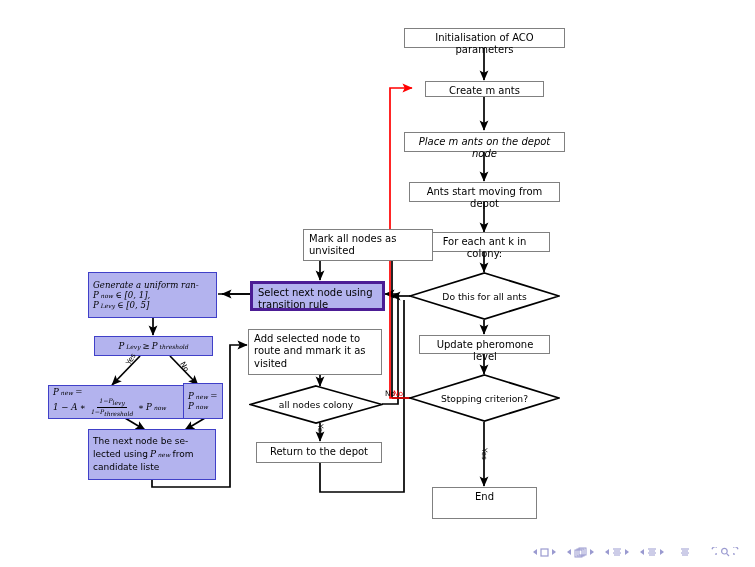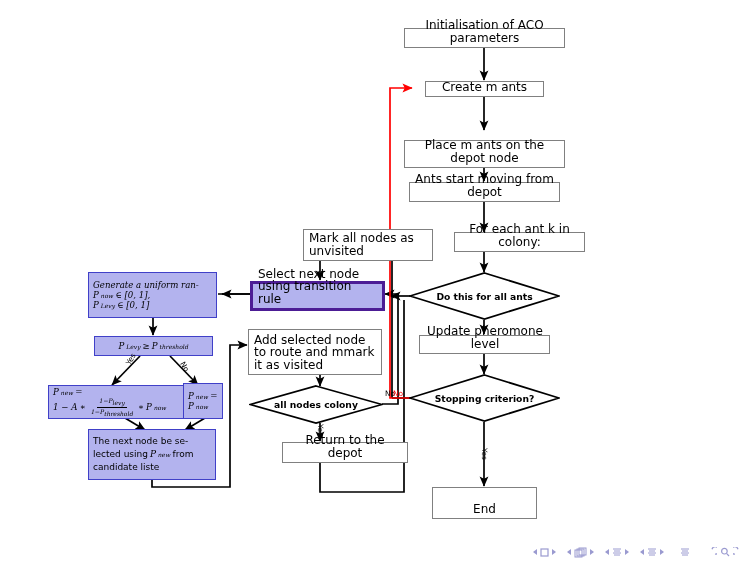--- a/index.html
+++ b/index.html
@@ -6,31 +6,31 @@
   body{
     width:755px;height:567px;background:#ffffff;
     font-family:"DejaVu Sans", sans-serif;
     position:relative;overflow:hidden;
   }
   #stage{position:absolute;left:0;top:0;width:755px;height:567px;}
   svg.wires{position:absolute;left:0;top:0;width:755px;height:567px;pointer-events:none;}
 
   .node{
     position:absolute;box-sizing:border-box;
-    display:flex;align-items:flex-end;
-    font-size:12px;line-height:12.4px;color:#000;
+    display:flex;align-items:flex-start;
+    font-size:10px;line-height:12.4px;color:#000;
     padding:3px 5px;
   }
   .node.center{justify-content:center;text-align:center;}
   .node.left{justify-content:flex-start;text-align:left;}
 
   .rect{border:1px solid #808080;background:#ffffff;}
   .blue{border:3px solid #4c1d95;background:#b3b3ee;}
 
-  .diamond{position:absolute;font-weight:bold;}
+  .diamond{position:absolute;}
   .diamond .dlabel{
     position:absolute;left:0;top:0;width:100%;height:100%;
     display:flex;align-items:center;justify-content:center;
     font-size:9.2px;color:#000;text-align:center;
   }
 
   .edgelabel{
     position:absolute;font-size:7.4px;color:#000;
     white-space:nowrap;
   }
@@ -131,29 +131,29 @@
   </svg>
 
   <div class="node rect center" style="left:404px;top:28px;width:161px;height:20px;">
     <span>Initialisation of ACO parameters</span>
   </div>
 
   <div class="node rect center" style="left:425px;top:81px;width:119px;height:16px;">
     <span>Create m ants</span>
   </div>
 
-  <div class="node rect center" style="left:404px;top:140px;width:161px;height:28px;">
+  <div class="node rect center" style="left:404px;top:132px;width:161px;height:20px;font-style:italic;">
     <span>Place m ants on the depot node</span>
   </div>
 
   <div class="node rect center" style="left:409px;top:182px;width:151px;height:20px;">
     <span>Ants start moving from depot</span>
   </div>
 
-  <div class="node rect center" style="left:419px;top:232px;width:131px;height:20px;margin-left:35px;">
+  <div class="node rect center" style="left:419px;top:232px;width:131px;height:20px;">
     <span>For each ant k in colony:</span>
   </div>
 
   <div class="diamond" style="left:409px;top:272px;width:151px;height:48px;">
     <svg width="151" height="48" viewBox="0 0 151 48">
       <polygon points="75.5,1 150,24 75.5,47 1,24" fill="#ffffff" stroke="#000" stroke-width="1.7"></polygon>
     </svg>
     <div class="dlabel">Do this for all ants</div>
   </div>
 
@@ -184,35 +184,35 @@
     <span>Add selected node to route and mmark it as visited</span>
   </div>
 
   <div class="diamond" style="left:249px;top:385px;width:134px;height:39px;">
     <svg width="134" height="39" viewBox="0 0 134 39">
       <polygon points="67,1 133,19.5 67,38 1,19.5" fill="#ffffff" stroke="#000" stroke-width="1.7"></polygon>
     </svg>
     <div class="dlabel">all nodes colony</div>
   </div>
 
-  <div class="node rect center" style="left:256px;top:442px;width:126px;height:21px;margin-left:26px;">
+  <div class="node rect center" style="left:256px;top:442px;width:126px;height:21px;">
     <span>Return to the depot</span>
   </div>
 
   <div class="mathbox" style="left:88px;top:272px;width:129px;height:46px;">
     <div class="ln">Generate a uniform ran-</div>
     <div class="ln">
       <span>P</span>
         <span class="sub">now</span>
       <span>∈ [0, 1],</span>
     </div>
     <div class="ln">
       <span>P</span>
         <span class="sub">Levy</span>
-      <span>∈ [0, 1]</span>
+      <span>∈ [0, 5]</span>
     </div>
   </div>
 
   <div class="mathbox" style="left:94px;top:336px;width:119px;height:20px;align-items:center;">
     <div class="ln" style="justify-content:center;width:100%;">
       <span>P</span>
         <span class="sub">Levy</span>
       <span>≥</span>
       <span>P</span>
         <span class="sub">threshold</span>

